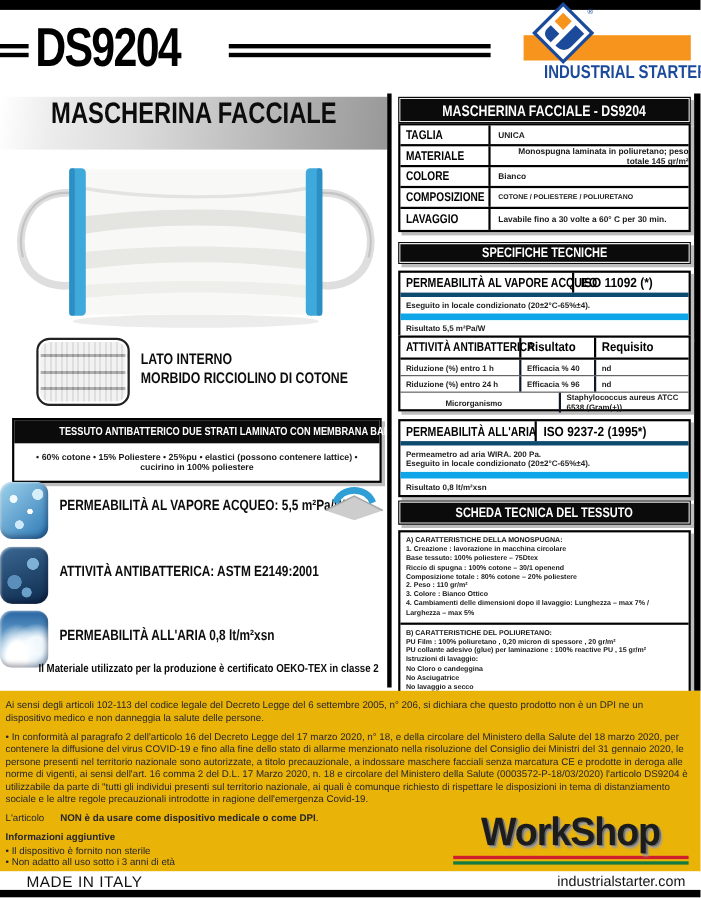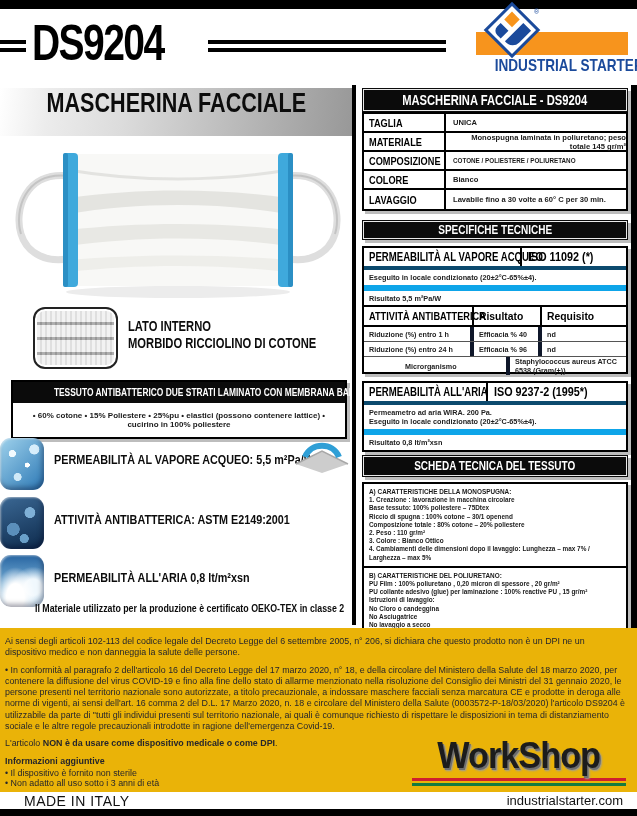--- a/index.html
+++ b/index.html
@@ -70,35 +70,35 @@
   .spec .r1 { display:grid; grid-template-columns:158px 1fr; border-bottom:4px solid #0c4a6e; height:22px;text-align:right; }
   .spec .r1 .n { border-right:2px solid #000; font-weight:700; font-size:12px; padding-left:5px; display:flex; align-items:center; }
   .spec .r1 .s { font-weight:700; font-size:12px; padding-left:6px; display:flex; align-items:center; }
   .spec .rr { font-size:7.3px; font-weight:700; color:#222; padding:3px 5px; border-bottom:6px solid #0ea5e9; }
   .spec .rr:last-child { border-bottom:none; }
 
   .abt .hrow { display:grid; grid-template-columns:110px 68px 1fr; border-bottom:2px solid #000; height:20px; }
   .abt .hrow div { font-weight:700; font-size:11.5px; padding-left:5px; display:flex; align-items:center; border-right:2px solid #000; }
   .abt .hrow div:last-child { border-right:none; }
   .abt .drow { display:grid; grid-template-columns:110px 68px 1fr; height:15px; border-bottom:1px solid #555; }
-  .abt .drow div { font-size:7.2px; font-weight:700; color:#222; padding-left:5px; display:flex; align-items:center; border-right:4px solid #0f172a; }
+  .abt .drow div { font-size:7.2px; font-weight:700; color:#222; padding-left:5px; display:flex; align-items:center; border-right:2px solid #0f172a; }
   .abt .drow div:last-child { border-right:none; }
   .abt .drow:last-child { border-bottom:none; }
   .abt .drow.span { grid-template-columns:110px 1fr;margin-left:36px; }
 
   .air .r1 { grid-template-columns:124px 1fr; }
 
   .sheet { font-size:6.4px; line-height:8.2px; font-weight:700; color:#1a1a1a; }
   .sheet .sec { padding:4px 5px; }
   .sheet .sec-a { border-bottom:2px solid #000; }
 
   
   .legal { position:absolute; left:0; top:628px; width:637px; height:165px; background:#eab308; padding:8px 11px 0 5px; color:#26262b; font-size:8.9px; line-height:11.3px; }
   .legal p { margin-bottom:6px; }
-  .legal .b { font-weight:700; }
+  .legal .b { font-weight:700;margin-left:12px; }
   .info-title { font-weight:700; margin-bottom:1px; }
   .legal ul { list-style:none; }
   .legal li { line-height:10.5px; }
 
   .workshop { position:absolute; left:412px; top:735px; width:214px; text-align:center; }
   .workshop .wt { font-size:36px; font-weight:700; letter-spacing:-1px; color:#1c1c1c; text-shadow:1.5px 1.5px 0 #6e6e6e, 2.5px 2.5px 2px #9a9a9a; display:inline-block; transform:scaleX(0.95); }
   .workshop .st-red { height:3px; background:#cf1f2e; margin-top:1px; }
   .workshop .st-green { height:3px; background:#157a40; margin-top:2px; }
 
   footer.ftr { position:absolute; left:0; top:792px; width:637px; height:17px; background:#fff; display:flex; justify-content:space-between; align-items:center; padding:0 14px 0 24px; }
@@ -194,29 +194,29 @@
       <div class="val">UNICA</div>
     </div>
     <div class="row">
       <div class="lab">
           <span class="cdl">MATERIALE</span>
         </div>
       <div class="val">Monospugna laminata in poliuretano; peso totale 145 gr/m²</div>
     </div>
     <div class="row">
       <div class="lab">
+          <span class="cdl">COLORE</span>
+        </div>
+      <div class="val">Bianco</div>
+    </div>
+    <div class="row">
+      <div class="lab">
           <span class="cdl">COMPOSIZIONE</span>
         </div>
       <div class="val tiny">COTONE / POLIESTERE / POLIURETANO</div>
-    </div>
-    <div class="row">
-      <div class="lab">
-          <span class="cdl">COLORE</span>
-        </div>
-      <div class="val">Bianco</div>
     </div>
     <div class="row">
       <div class="lab">
           <span class="cdl">LAVAGGIO</span>
         </div>
       <div class="val">Lavabile fino a 30 volte a 60° C per 30 min.</div>
     </div>
   </div>
 
   <div class="rc hbar" style="top:220px; height:20px; line-height:20px; font-size:12.5px;"><span class="cd">SPECIFICHE TECNICHE</span></div>

